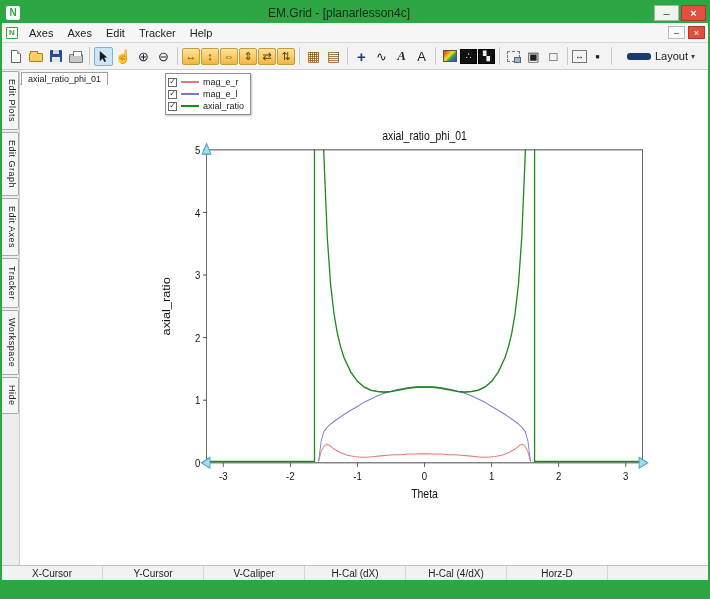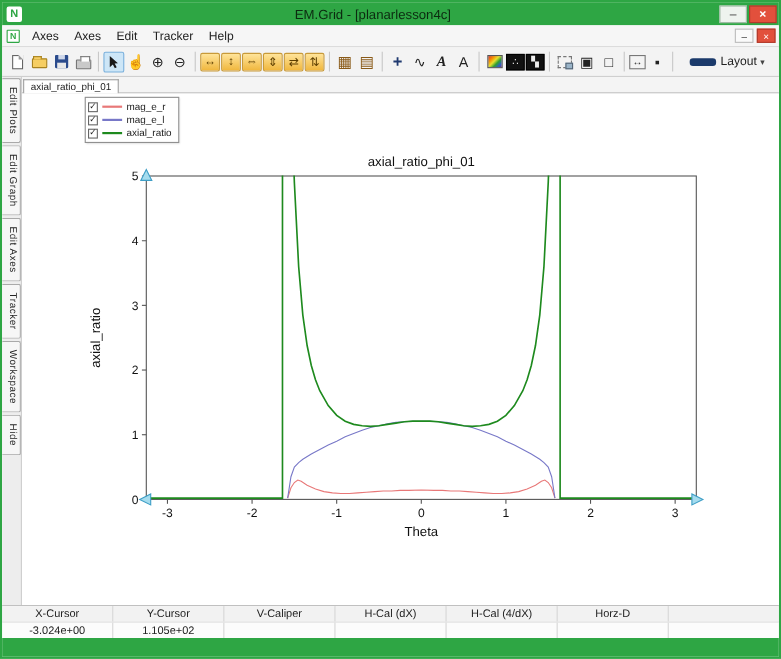--- a/index.html
+++ b/index.html
@@ -51,21 +51,21 @@
   .ic-dashed::after{content:"";position:absolute;right:-2px;bottom:-2px;width:5px;height:4px;background:#9ab4c8;border:1px solid #567;}
   .ic-navybar{width:24px;height:7px;background:#1b3a6b;border-radius:3px;margin:0 4px 0 6px;}
   .layout-group{display:flex;align-items:center;font-size:11px;color:#222;padding:2px 4px;border:1px solid transparent;text-align:right;}
   .layout-caret{font-size:8px;margin-left:3px;color:#444;}
 
   
   .main{flex:1;display:flex;min-height:0;background:#fff;}
   .side-strip{width:18px;background:#ededed;border-right:1px solid #cfcfcf;display:flex;flex-direction:column;padding-top:1px;gap:2px;flex:0 0 auto;}
   .vtab{writing-mode:vertical-rl;font-size:9px;color:#222;background:#f6f6f6;border:1px solid #a9a9a9;border-left:none;
         padding:7px 1px;border-radius:0 2px 2px 0;letter-spacing:0.5px;cursor:default;white-space:nowrap;}
-  .content{flex:1;display:flex;flex-direction:column;min-width:0;}
+  .content{flex:1;display:flex;flex-direction:row;min-width:0;}
   .tab-row{height:15px;background:#f4f4f4;border-bottom:1px solid #b5b5b5;display:flex;align-items:flex-end;flex:0 0 auto;}
   .doc-tab{font-size:9px;color:#222;background:#fff;border:1px solid #a0a0a0;border-bottom:none;padding:1px 6px;margin-left:1px;position:relative;top:1px;}
   .plot-region{flex:1;position:relative;overflow:hidden;background:#fff;}
   .plot-region svg{position:absolute;inset:0;width:100%;height:100%;}
 
   
   .legend{position:absolute;left:57px;top:3px;background:#fff;border:1px solid #909090;box-shadow:1px 1px 2px rgba(0,0,0,.25);
           padding:2px 6px 2px 2px;font-size:9px;color:#222;z-index:2;}
   .legend-row{display:flex;align-items:center;height:12px;gap:4px;}
   .cb{width:9px;height:9px;border:1px solid #666;background:#fff;font-size:8px;line-height:8px;display:flex;align-items:center;justify-content:center;color:#222;}
@@ -246,25 +246,16 @@
   <div class="status">
     <div class="status-row hdr">
       <div class="status-cell">X-Cursor</div>
       <div class="status-cell">Y-Cursor</div>
       <div class="status-cell">V-Caliper</div>
       <div class="status-cell">H-Cal (dX)</div>
       <div class="status-cell">H-Cal (4/dX)</div>
       <div class="status-cell">Horz-D</div>
       <div class="status-cell">Vert-D</div>
     </div>
-    <div class="status-row val">
-      <div class="status-cell">-3.024e+00</div>
-      <div class="status-cell">1.105e+02</div>
-      <div class="status-cell"></div>
-      <div class="status-cell"></div>
-      <div class="status-cell"></div>
-      <div class="status-cell"></div>
-      <div class="status-cell"></div>
-    </div>
   </div>
 
   <div class="footer-strip"></div>
 </div>
 
 </body></html>

